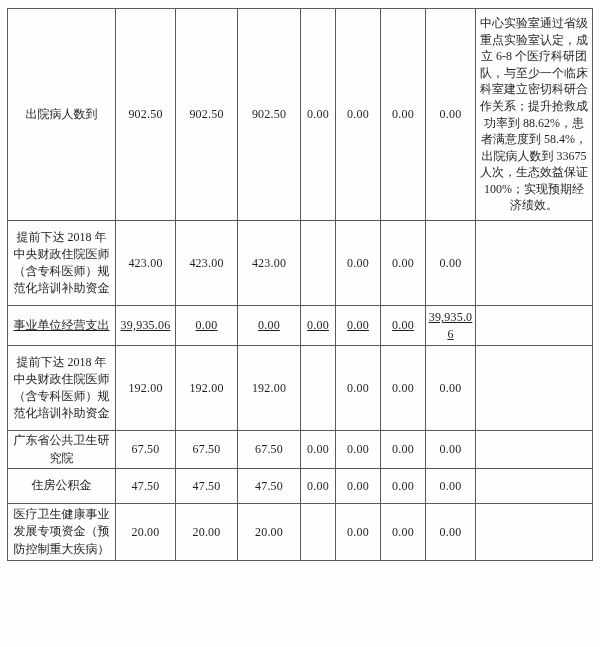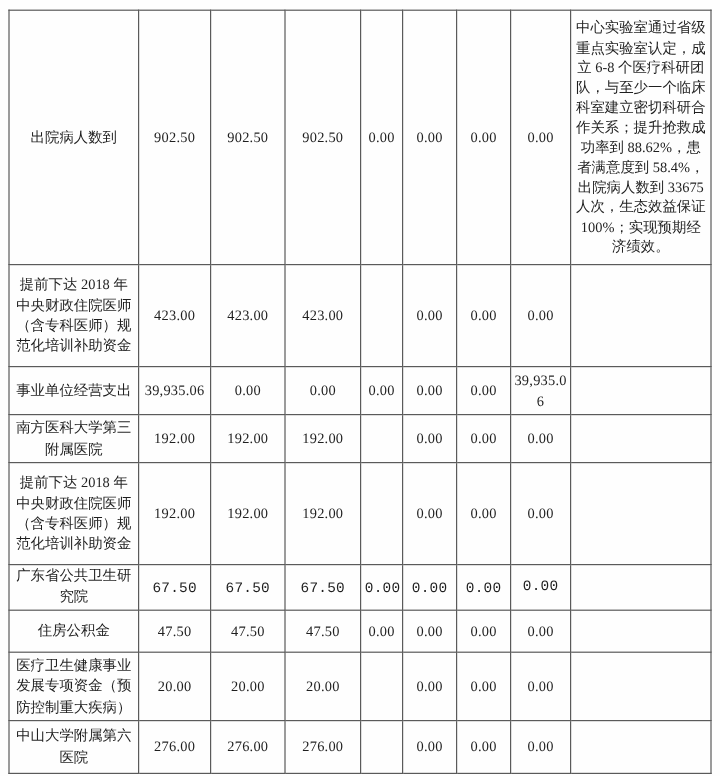--- a/index.html
+++ b/index.html
@@ -42,24 +42,24 @@
   }
   td.note {
     text-align: justify;
     text-align-last: center;
     vertical-align: top;
     line-height: 1.38;
     padding: 5px 4px 3px 4px;
   }
   tr.r0 { height: 212px; }
   tr.r1 { height: 85px; }
-  tr.r2 { height: 40px; }
+  tr.r2 { height: 40px; text-decoration: underline; }
   tr.r3 { height: 40px; }
   tr.r4 { height: 85px; }
-  tr.r5 { height: 38px; font-family: Liberation Mono, monospace; }
+  tr.r5 { height: 38px; }
   tr.r6 { height: 35px; }
   tr.r7 { height: 57px; }
   tr.r8 { height: 44px; }
 </style>
 </head>
 <body>
 
 <div class="page">
   <table class="budget">
     <colgroup>
@@ -100,31 +100,20 @@
         <td class="label">事业单位经营支出</td>
         <td class="num">39,935.06</td>
         <td class="num">0.00</td>
         <td class="num">0.00</td>
         <td class="num">0.00</td>
         <td class="num">0.00</td>
         <td class="num">0.00</td>
         <td class="num wrap">39,935.06</td>
         <td class="note"></td>
       </tr>
-      <tr class="r3">
-        <td class="label">南方医科大学第三附属医院</td>
-        <td class="num">192.00</td>
-        <td class="num">192.00</td>
-        <td class="num">192.00</td>
-        <td class="num"></td>
-        <td class="num">0.00</td>
-        <td class="num">0.00</td>
-        <td class="num wrap">0.00</td>
-        <td class="note"></td>
-      </tr>
       <tr class="r4">
         <td class="label">提前下达 2018 年中央财政住院医师（含专科医师）规范化培训补助资金</td>
         <td class="num">192.00</td>
         <td class="num">192.00</td>
         <td class="num">192.00</td>
         <td class="num"></td>
         <td class="num">0.00</td>
         <td class="num">0.00</td>
         <td class="num wrap">0.00</td>
         <td class="note"></td>
@@ -155,26 +144,15 @@
         <td class="label">医疗卫生健康事业发展专项资金（预防控制重大疾病）</td>
         <td class="num">20.00</td>
         <td class="num">20.00</td>
         <td class="num">20.00</td>
         <td class="num"></td>
         <td class="num">0.00</td>
         <td class="num">0.00</td>
         <td class="num wrap">0.00</td>
         <td class="note"></td>
       </tr>
-      <tr class="r8">
-        <td class="label">中山大学附属第六医院</td>
-        <td class="num">276.00</td>
-        <td class="num">276.00</td>
-        <td class="num">276.00</td>
-        <td class="num"></td>
-        <td class="num">0.00</td>
-        <td class="num">0.00</td>
-        <td class="num wrap">0.00</td>
-        <td class="note"></td>
-      </tr>
     </tbody>
   </table>
 </div>
 
 </body></html>

